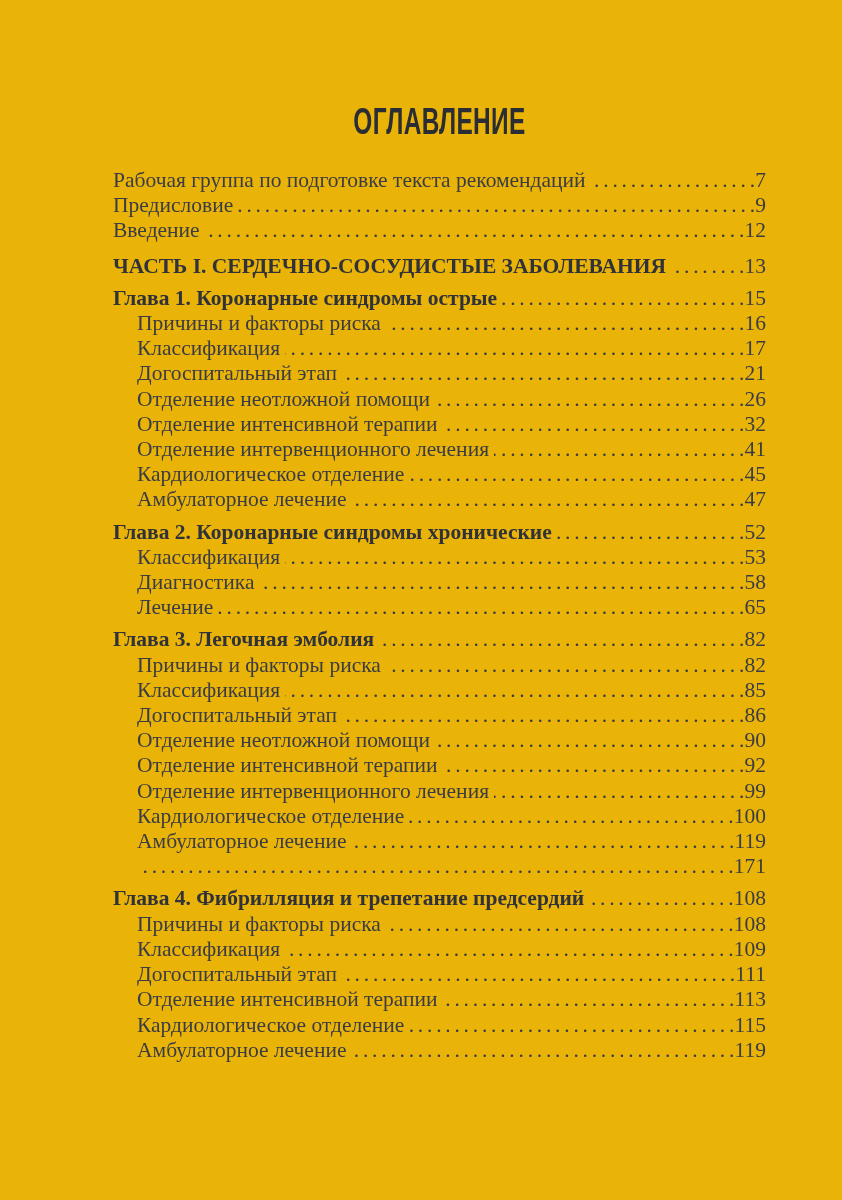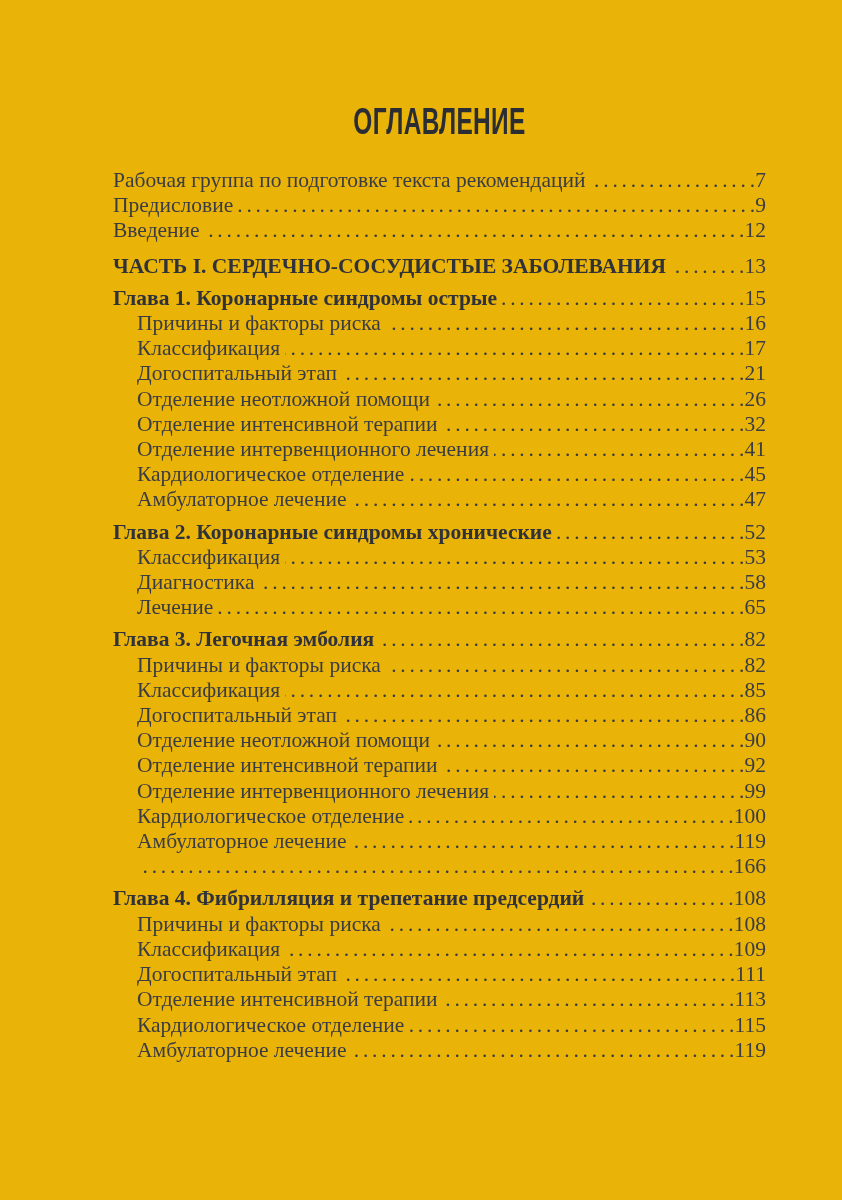--- a/index.html
+++ b/index.html
@@ -199,21 +199,21 @@
     <span class="dots"></span>
     <span class="pg">100</span>
   </div>
       <div class="row sub">
     <span class="lbl">Амбулаторное лечение</span>
     <span class="dots"></span>
     <span class="pg">119</span>
   </div>
       <div class="row sub">
     <span class="dots"></span>
-    <span class="pg">166</span>
+    <span class="pg">171</span>
   </div>
       <div class="row chapter">
     <span class="lbl">Глава 4. Фибрилляция и трепетание предсердий</span>
     <span class="dots"></span>
     <span class="pg">108</span>
   </div>
       <div class="row sub">
     <span class="lbl">Причины и факторы риска</span>
     <span class="dots"></span>
     <span class="pg">108</span>

